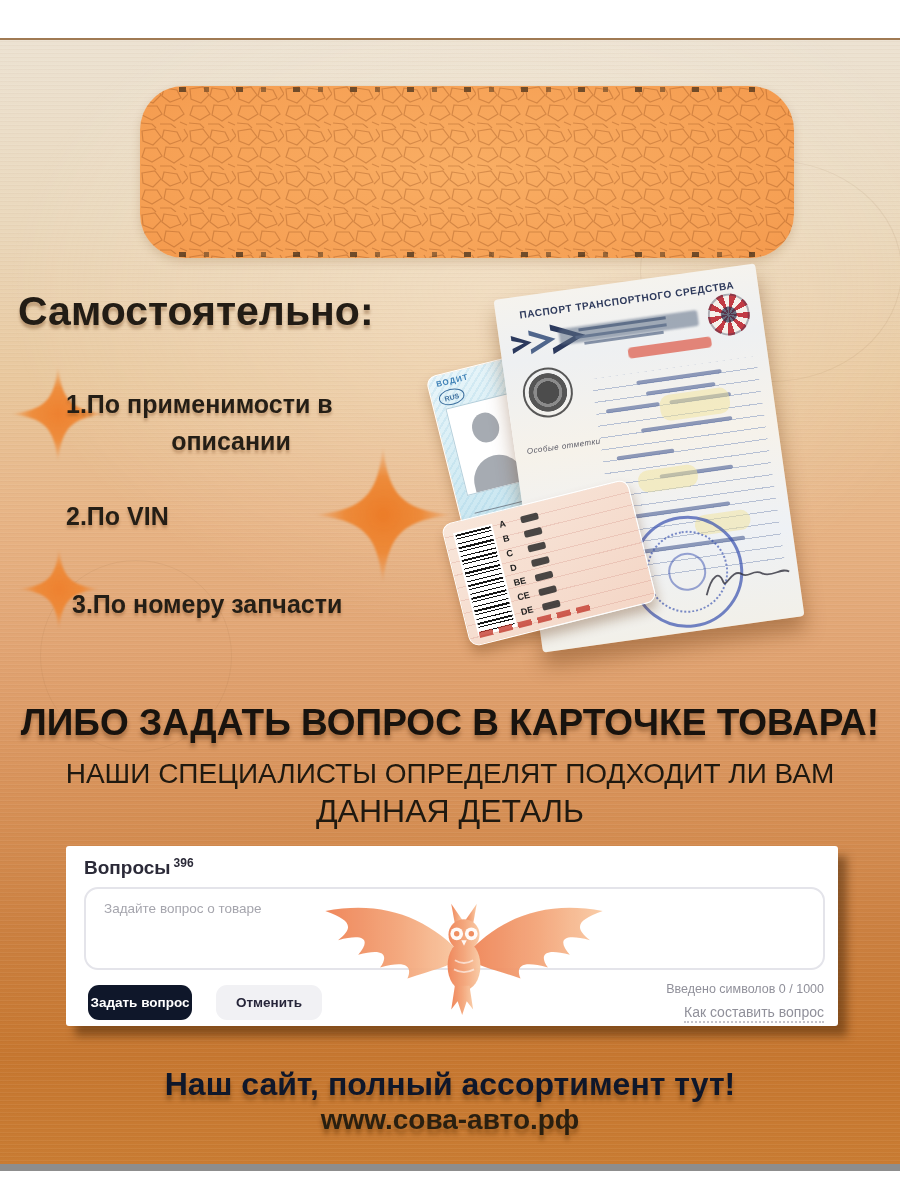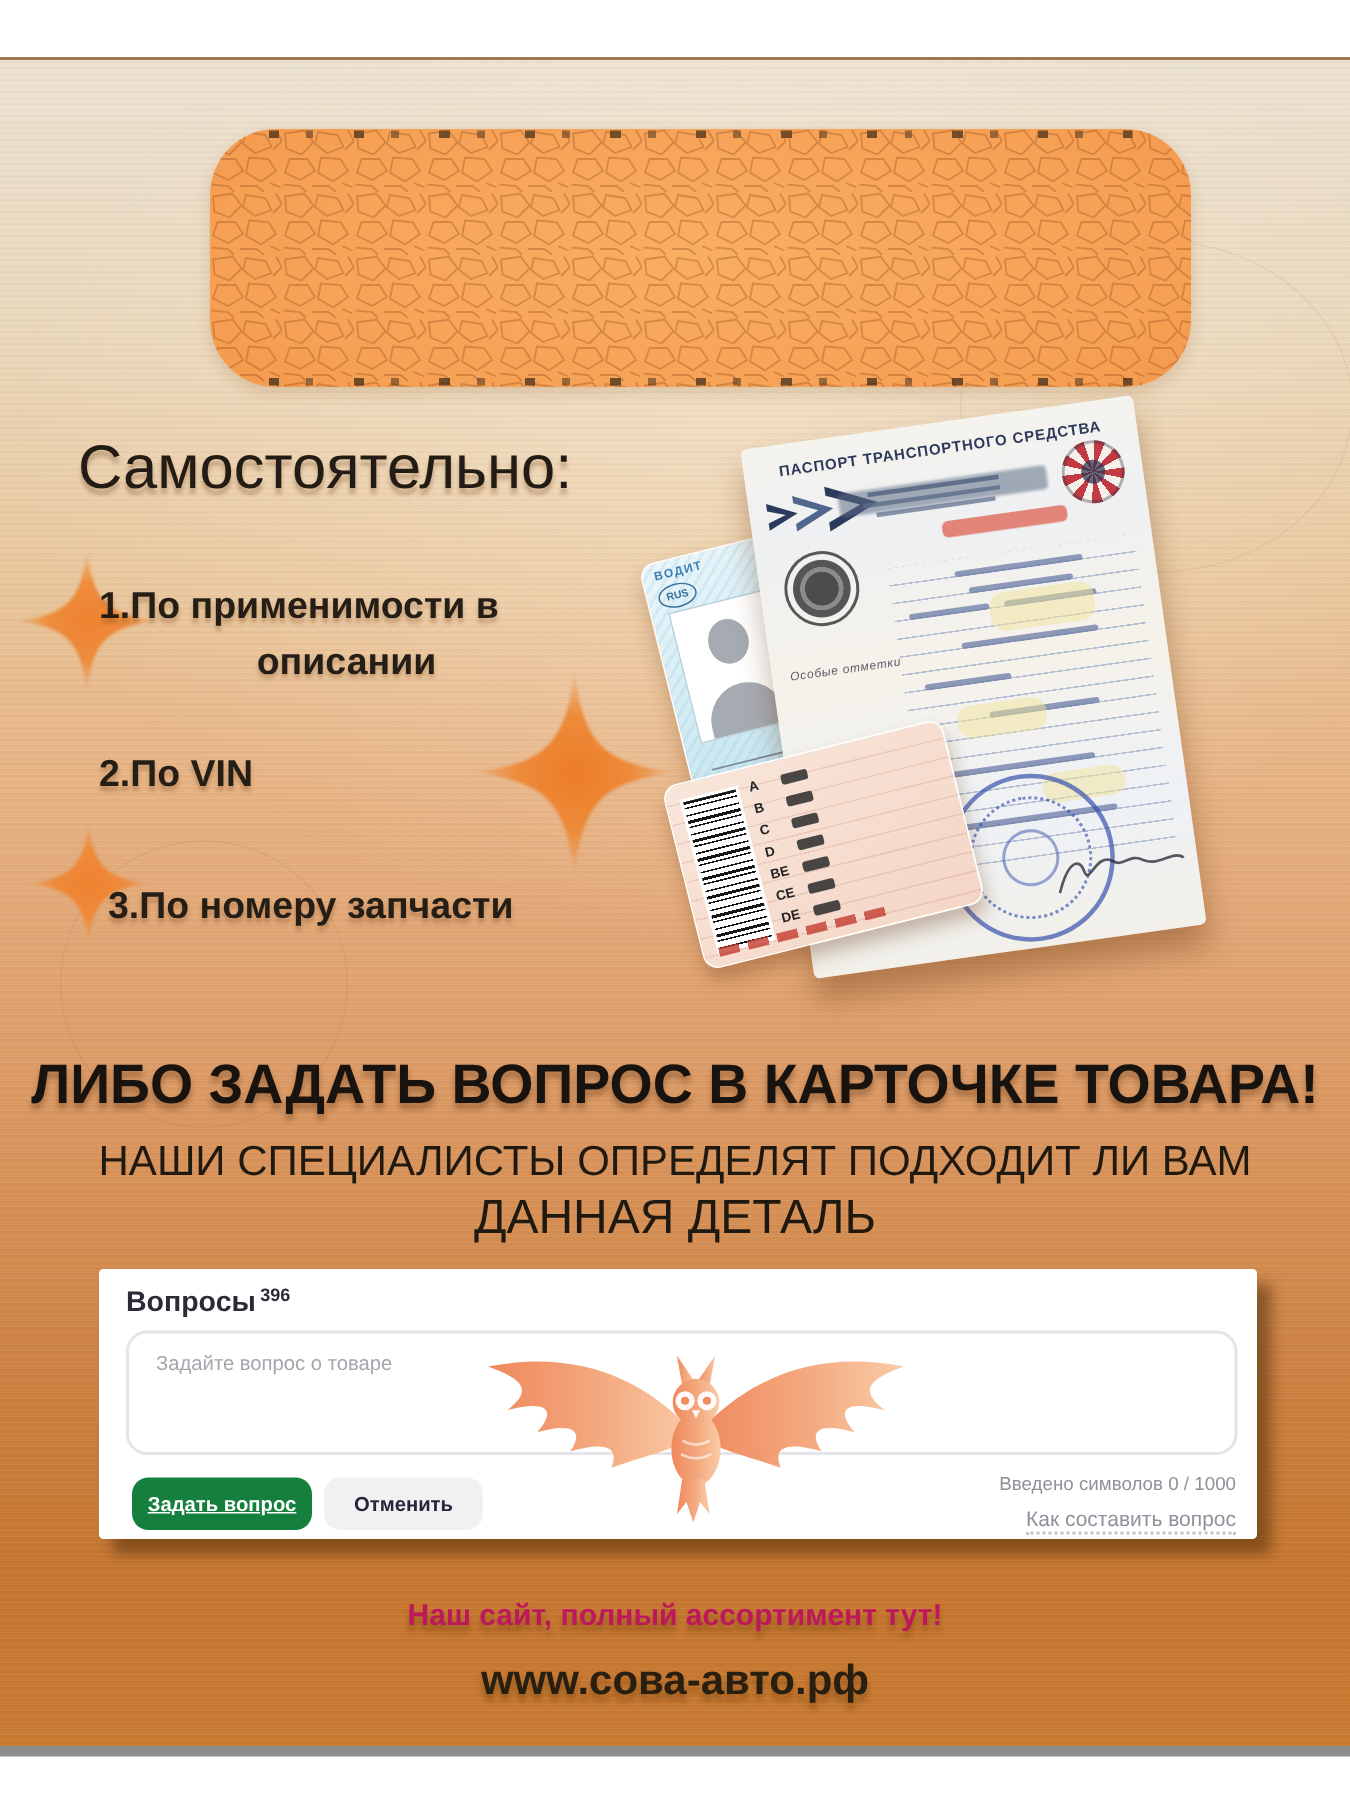--- a/index.html
+++ b/index.html
@@ -33,21 +33,21 @@
     text-shadow:1px 4px 4px rgba(75,35,10,.45);}
 
   
   .star{position:absolute;filter:blur(1px);}
   .star svg{width:100%;height:100%;}
   .s1{left:10px;top:366px;width:96px;height:96px;}
   .s2{left:314px;top:446px;width:138px;height:138px;}
   .s3{left:18px;top:548px;width:82px;height:82px;}
 
   
-  .self-heading{position:absolute;left:52px;top:288px;font-size:41px;font-weight:400;color:#221c15;
+  .self-heading{position:absolute;left:18px;top:288px;font-size:41px;font-weight:700;color:#221c15;
     text-shadow:0 4px 3px rgba(110,60,20,.35);}
   .list{position:absolute;left:66px;top:390px;width:370px;color:#241e16;font-weight:700;font-size:25px;
     text-shadow:0 3px 3px rgba(110,60,20,.32);}
   .li1a{position:absolute;left:0;top:0;}
   .li1b{position:absolute;left:0;top:37px;width:330px;text-align:center;}
   .li2{position:absolute;left:0;top:112px;}
   .li3{position:absolute;left:6px;top:200px;}
 
   
   .docs{position:absolute;left:425px;top:262px;width:420px;height:428px;}
@@ -113,28 +113,28 @@
   
   .qa-card{position:absolute;left:66px;top:846px;width:772px;height:180px;background:#ffffff;border-radius:3px;
     box-shadow:9px 10px 9px rgba(70,35,5,.5);overflow:hidden;}
   .qa-title{position:absolute;left:18px;top:10px;font-size:19px;font-weight:800;color:#2b2a38;}
   .qa-title sup{font-size:12px;font-weight:700;margin-left:3px;}
   .qa-input{position:absolute;left:18px;top:41px;width:737px;height:79px;border:2px solid #e4e4ea;border-radius:14px;background:#fff;}
   .qa-placeholder{position:absolute;left:18px;top:12px;font-size:13.5px;color:#a5a5ad;}
   .owl{position:absolute;left:248px;top:34px;width:300px;height:146px;opacity:.93;pointer-events:none;}
   .btn{position:absolute;top:139px;height:35px;border-radius:11px;display:flex;align-items:center;justify-content:center;
     font-size:13.5px;font-weight:700;cursor:pointer;}
-  .btn-ask{left:22px;width:120px;background:#15803d;color:#ffffff;text-decoration:underline;}
+  .btn-ask{left:22px;width:104px;background:#0f172a;color:#ffffff;}
   .btn-cancel{left:150px;width:106px;background:#f1f1f4;color:#27263a;}
   .qa-counter{position:absolute;right:14px;top:136px;font-size:12.5px;color:#90909a;text-align:right;}
   .qa-help{position:absolute;right:14px;top:158px;font-size:14px;color:#90909a;}
   .qa-help span{border-bottom:2px dotted #c4c4cc;padding-bottom:1px;}
 
   
-  .f1{position:absolute;left:0;right:0;top:1066px;text-align:center;font-size:20px;font-weight:700;color:#be185d;
+  .f1{position:absolute;left:0;right:0;top:1066px;text-align:center;font-size:32px;font-weight:700;color:#0f172a;
     text-shadow:0 5px 4px rgba(95,48,5,.45);}
   .f2{position:absolute;left:0;right:0;top:1104px;text-align:center;font-size:28px;font-weight:700;color:#291f10;
     text-shadow:0 5px 4px rgba(95,48,5,.45);}
 </style>
 </head>
 <body>
 
 <div class="poster">
 
   <div class="canvas">

